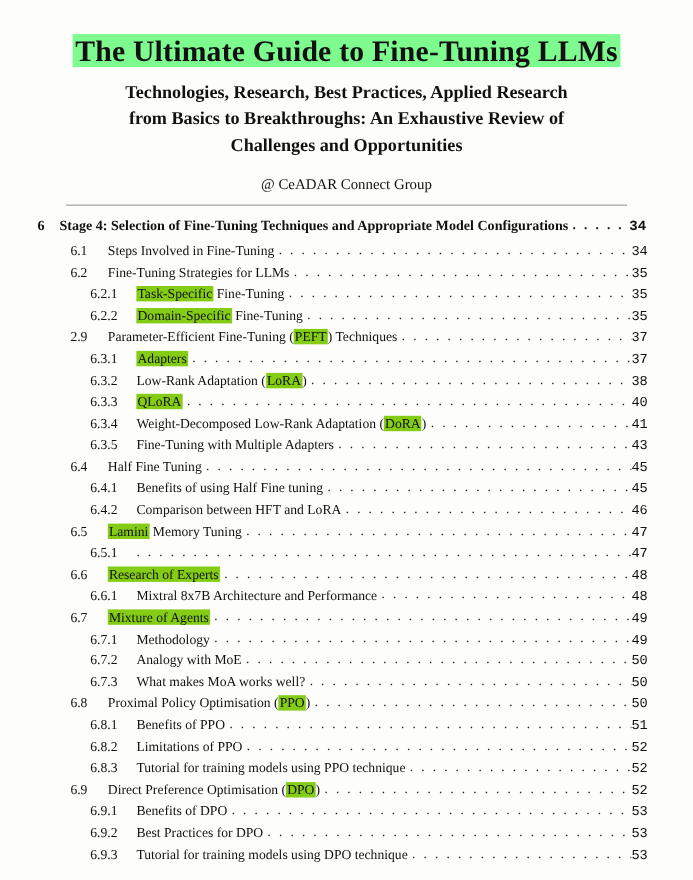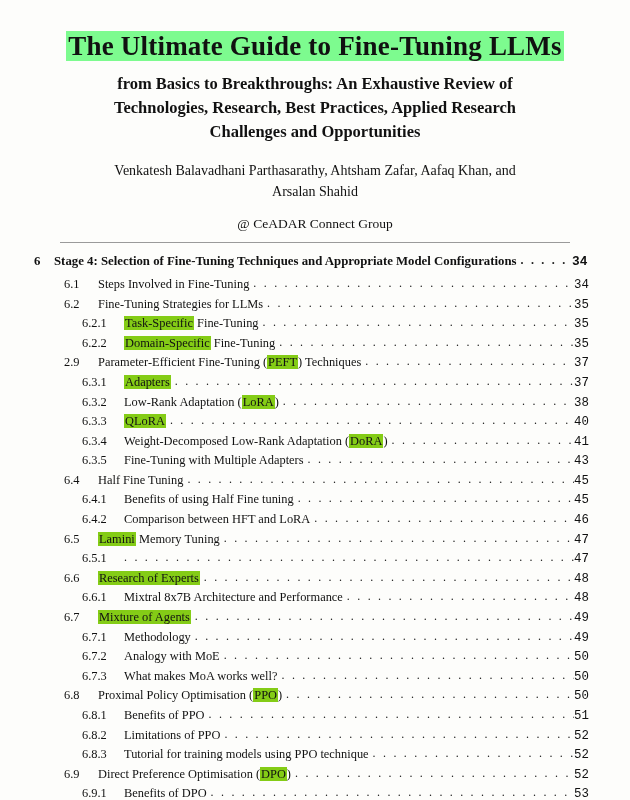--- a/index.html
+++ b/index.html
@@ -116,29 +116,25 @@
 </style>
 </head>
 <body>
 
 <div class="page">
   <div class="inner">
 
     <h1 class="title-main"><span class="hl-title">The Ultimate Guide to Fine-Tuning LLMs</span></h1>
 
     <div class="subtitle">
+      <div>Technologies, Research, Best Practices,  Applied Research</div>
       <div>from Basics to Breakthroughs:  An Exhaustive Review of</div>
-      <div>Technologies, Research, Best Practices,  Applied Research</div>
       <div>Challenges and Opportunities</div>
     </div>
 
-    <div class="authors">
-      <div>Venkatesh Balavadhani Parthasarathy, Ahtsham Zafar, Aafaq Khan, and</div>
-      <div>Arsalan Shahid</div>
-    </div>
 
     <div class="affiliation">@ CeADAR Connect Group</div>
 
     <hr class="rule">
 
     <div class="toc">
 
       <div class="toc-row chapter">
         <span class="num lvl0">6</span>
         <span class="txt">Stage 4: Selection of Fine-Tuning Techniques and Appropriate Model Configurations</span>

